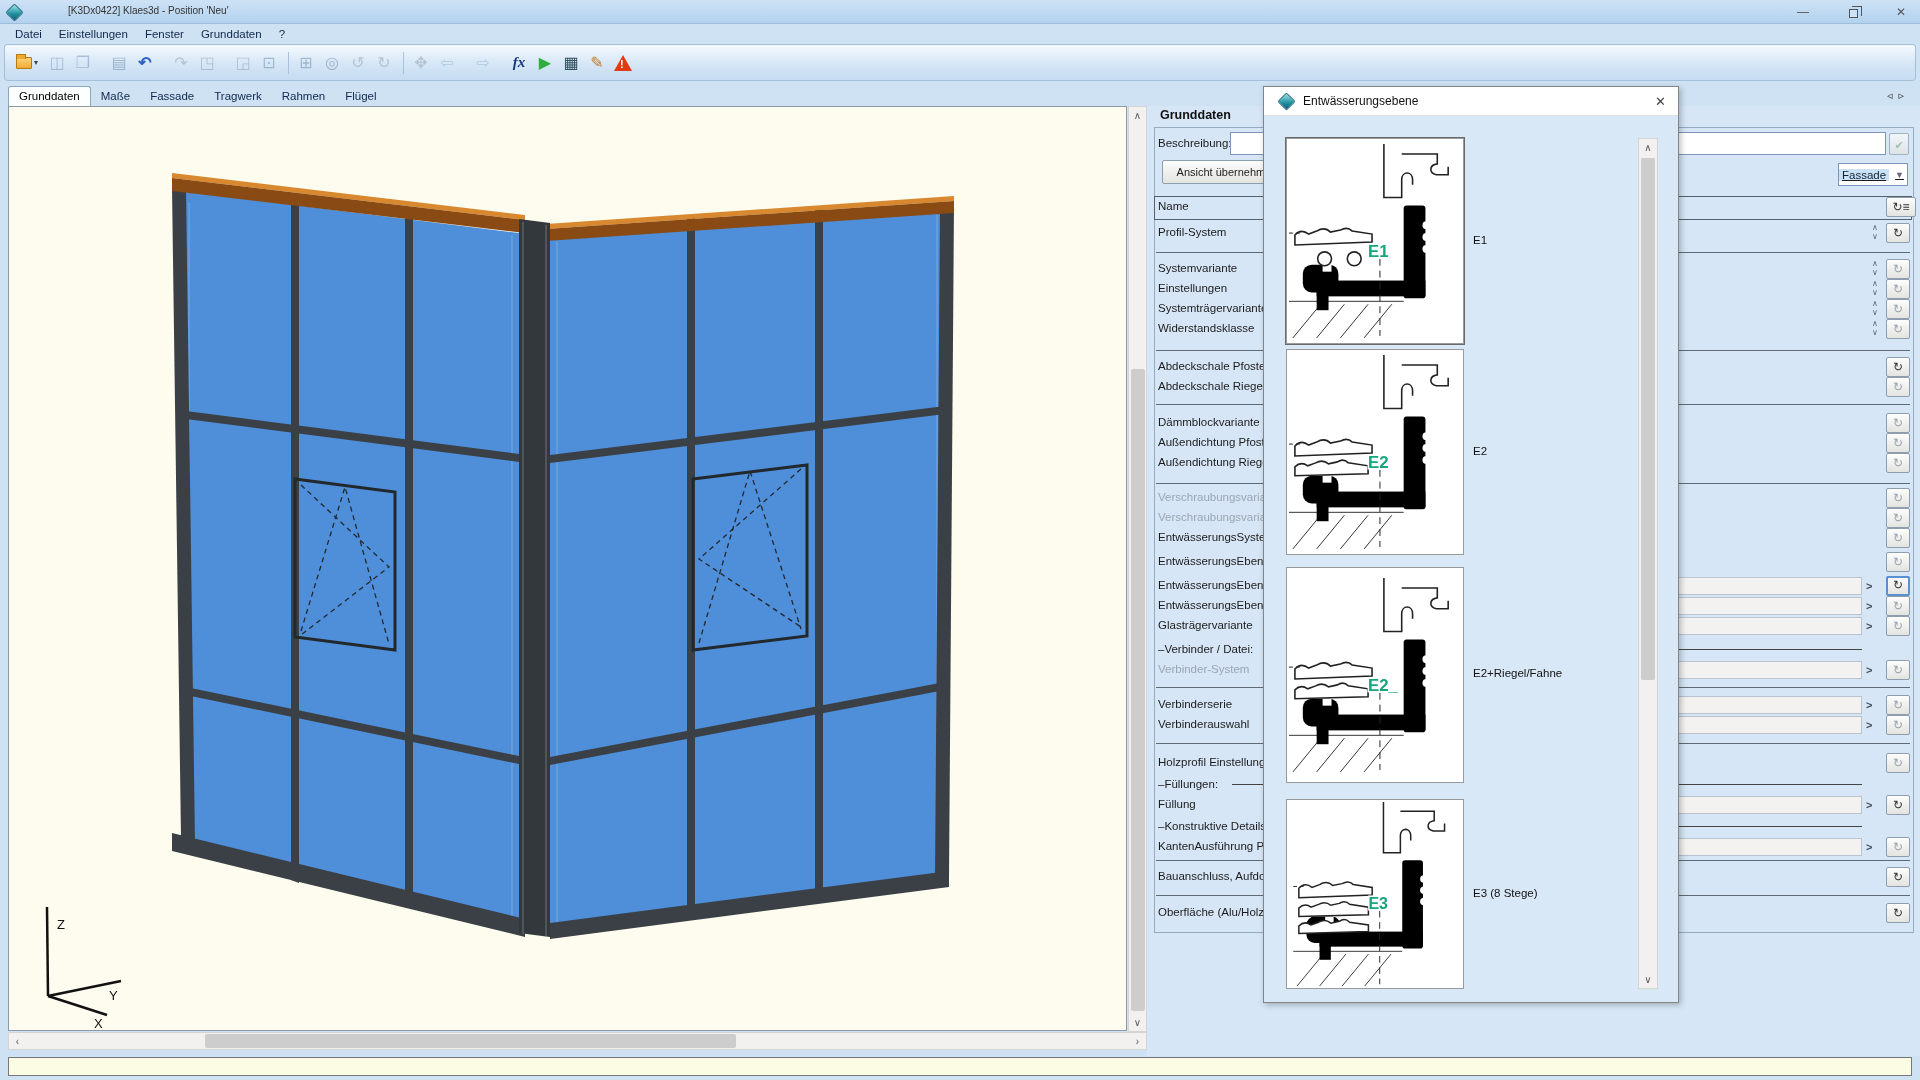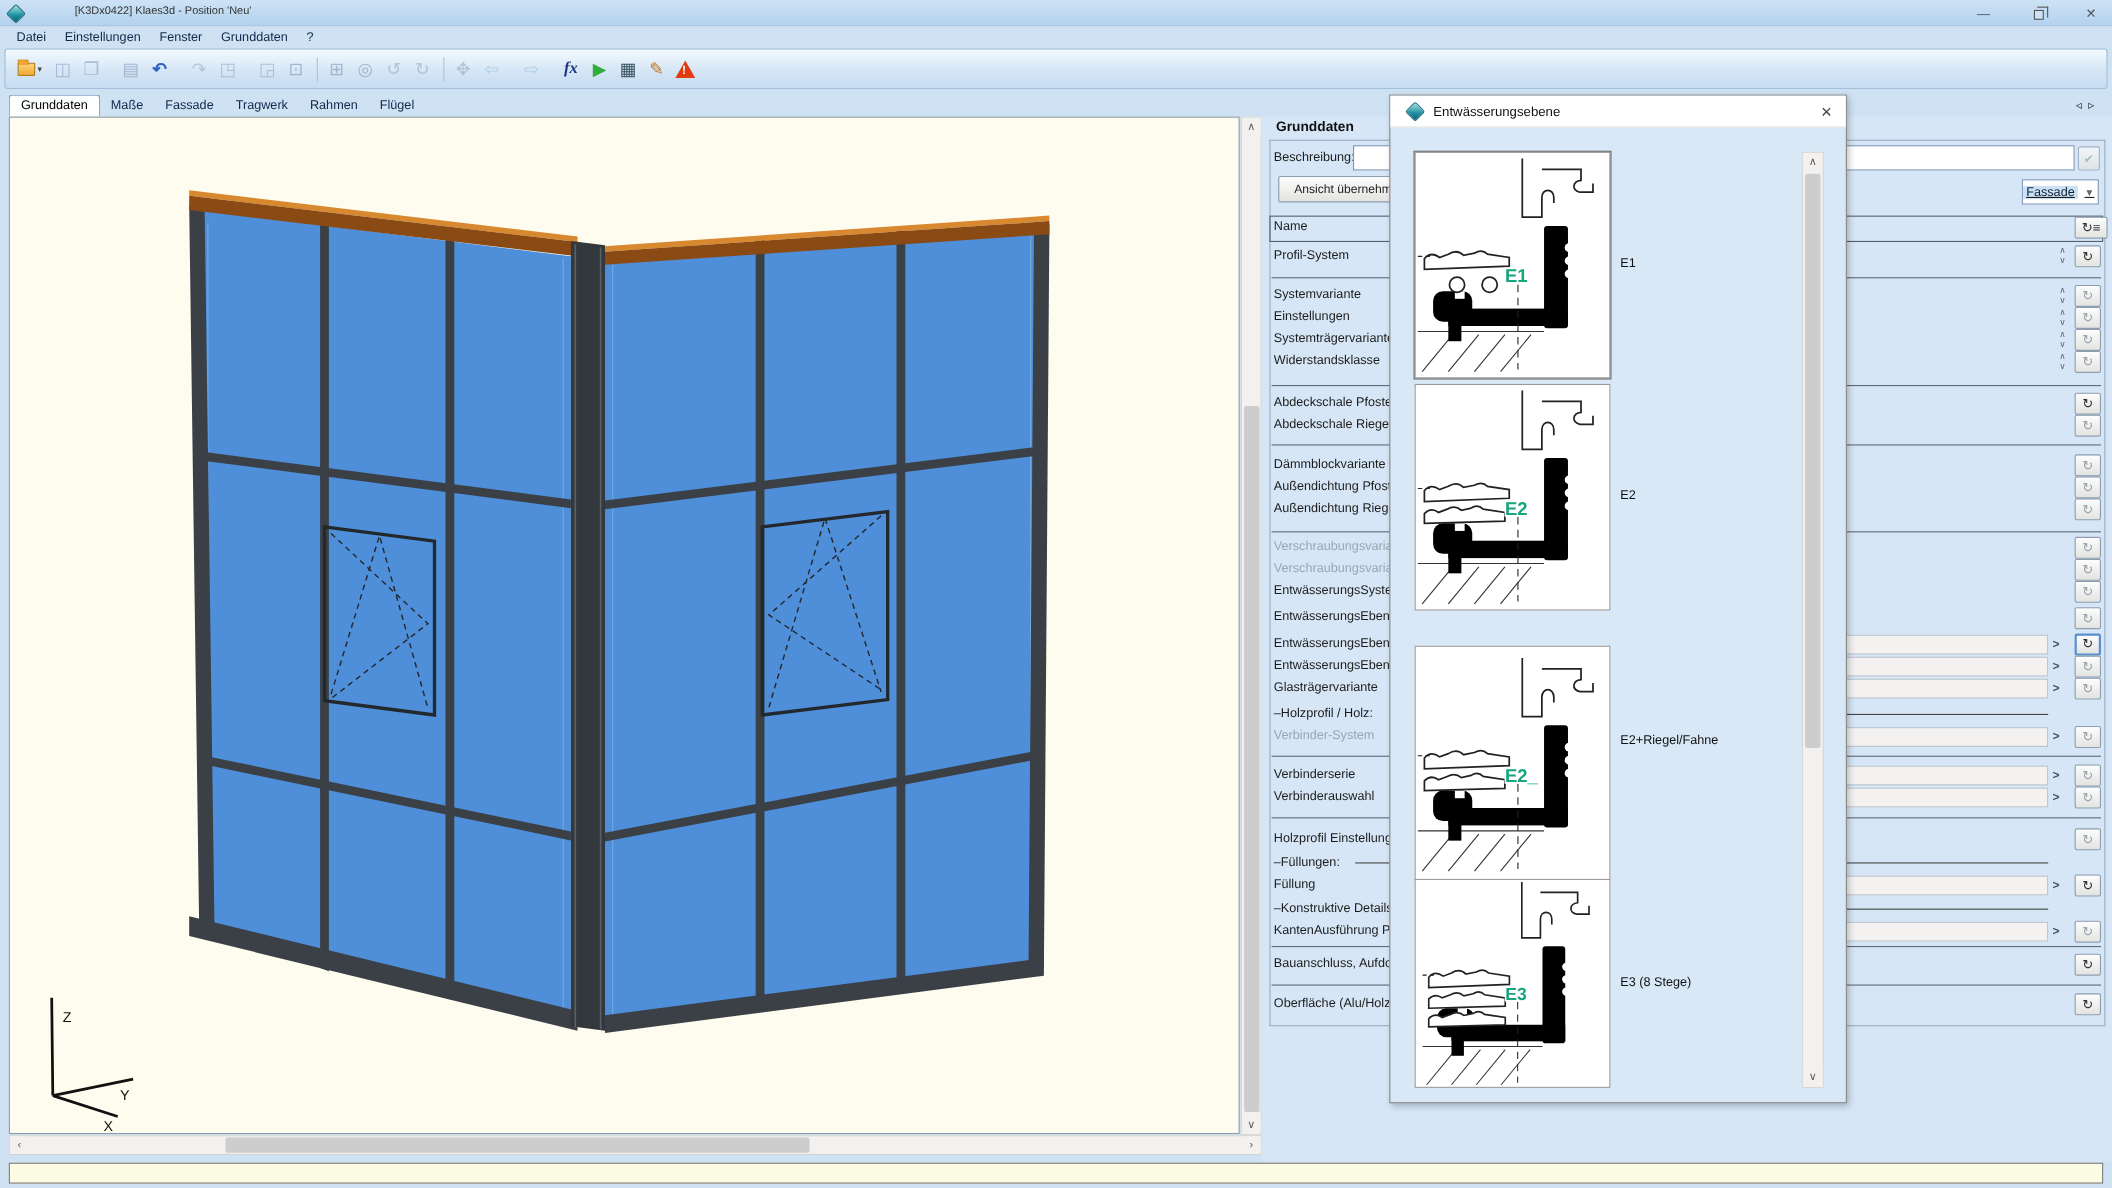--- a/index.html
+++ b/index.html
@@ -329,21 +329,21 @@
       <div class="parrow">&gt;</div>
       <div class="prefresh btn3d off">↻</div>
     </div>
     <div class="prow" style="top: 616px; height: 20px;">
       <div class="lbl">Glasträgervariante</div>
       <div class="pfield"></div>
       <div class="parrow">&gt;</div>
       <div class="prefresh btn3d off">↻</div>
     </div>
     <div class="prow" style="top: 640px; height: 20px;">
-      <div class="lbl">–Holzprofil / Holz:</div>
+      <div class="lbl">–Verbinder / Datei:</div>
       <div class="pgroup-line" style="left: 121.2px; width: 590.8px;"></div>
     </div>
     <div class="prow" style="top: 660px; height: 20px;">
       <div class="lbl gray">Verbinder-System</div>
       <div class="pfield"></div>
       <div class="parrow">&gt;</div>
       <div class="prefresh btn3d off">↻</div>
     </div>
     <div class="psep abs" style="top: 687px;"></div>
     <div class="prow" style="top: 695px; height: 20px;">
@@ -452,21 +452,21 @@
           <path class="oln" d="M98,2 v54 h18 v-18 c0,-9 11,-9 11,0 v5" fill="none"></path>
           <path class="oln" d="M116,12 h36 v10 c-8,1 -9,9 -1,11 h12 v-8" fill="none"></path>
           <path class="oln" d="M8,104 v-10 q6,-7 14,-1 l8,-3 q8,-5 14,1 l10,-2 q7,-4 12,1 l20,3 v8 z"></path>
           <path class="oln" d="M8,124 v-9 q6,-6 13,-1 l8,-3 q7,-4 13,1 l9,-2 q6,-4 11,1 l20,3 v8 z"></path>
           <path d="M94,118 V196" stroke="#222" stroke-dasharray="7,5" fill="none"></path>
           <path d="M2,92 H14" stroke="#222" stroke-dasharray="4,3"></path>
           <text class="gtext" x="82" y="116">E2</text>
         </svg>
       </div>
       <div class="dlg-label" style="top: 358px;">E2</div>
-      <div class="dlg-item" style="top: 500px; height: 216px;">
+      <div class="dlg-item" style="top: 480px; height: 216px;">
         <svg viewBox="0 0 178 200" xmlns="http://www.w3.org/2000/svg">
           <style>.oln{fill:#fff;stroke:#222;stroke-width:1.6}.blk{fill:#000}</style>
           <line x1="2" y1="161" x2="118" y2="161" stroke="#333"></line>
           <g stroke="#333" stroke-width="1">
             <line x1="6" y1="198" x2="34" y2="164"></line>
             <line x1="30" y1="198" x2="58" y2="164"></line>
             <line x1="54" y1="198" x2="82" y2="164"></line>
             <line x1="78" y1="198" x2="106" y2="164"></line>
           </g>
           <rect class="blk" x="30" y="140" width="110" height="16"></rect>

